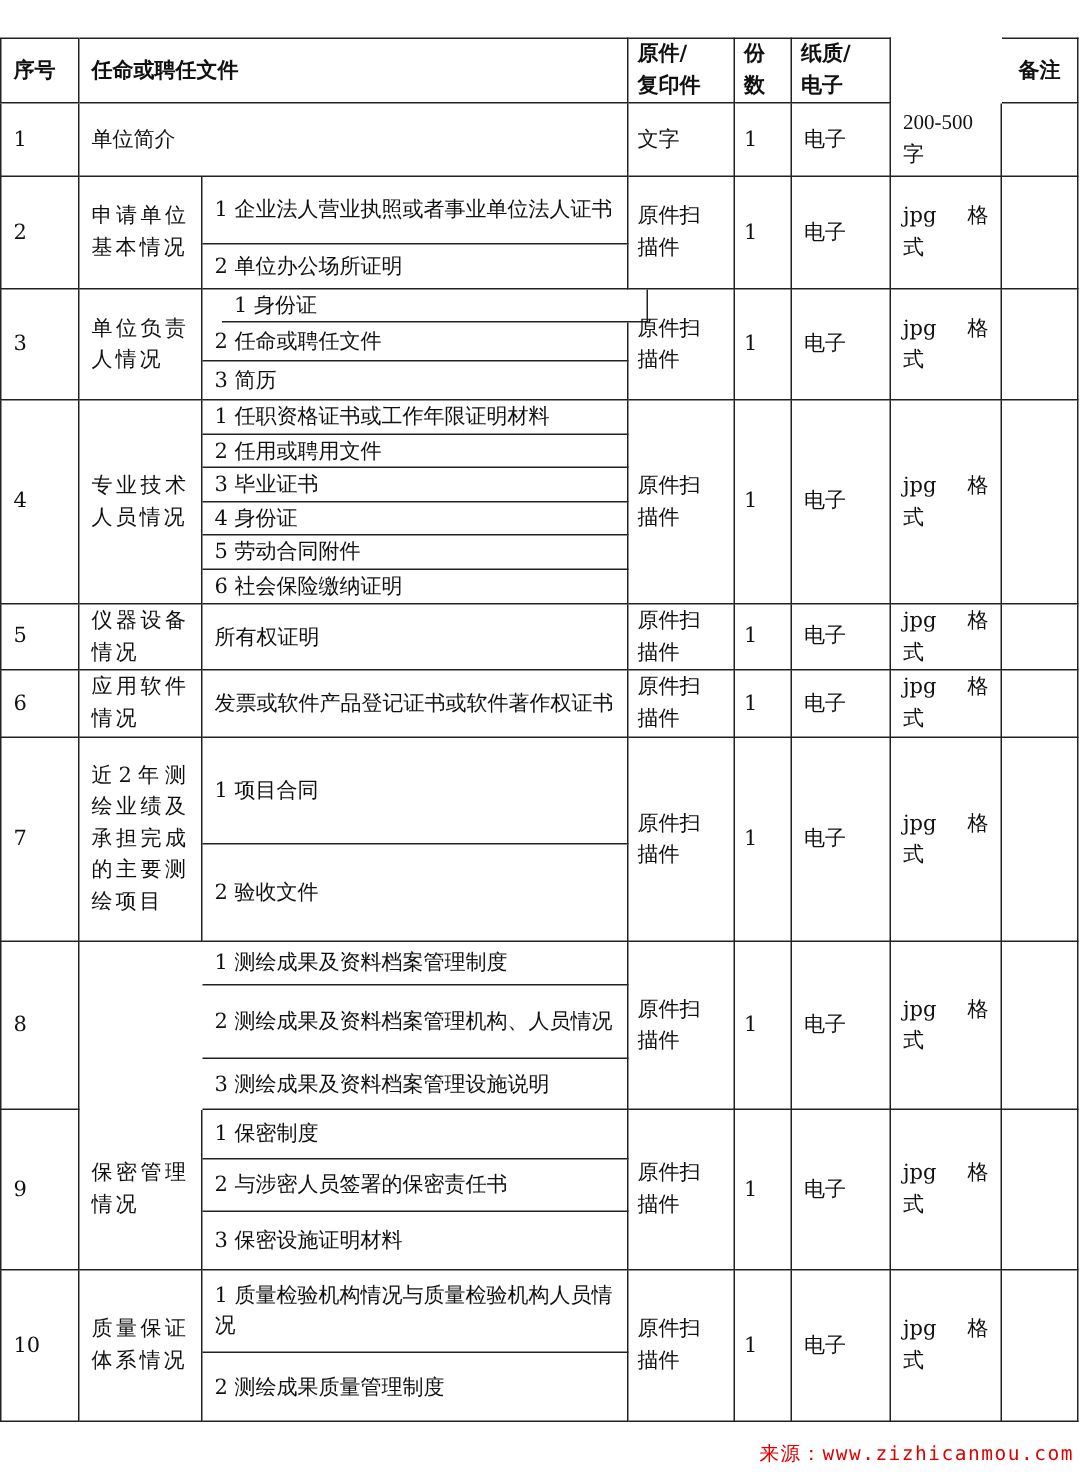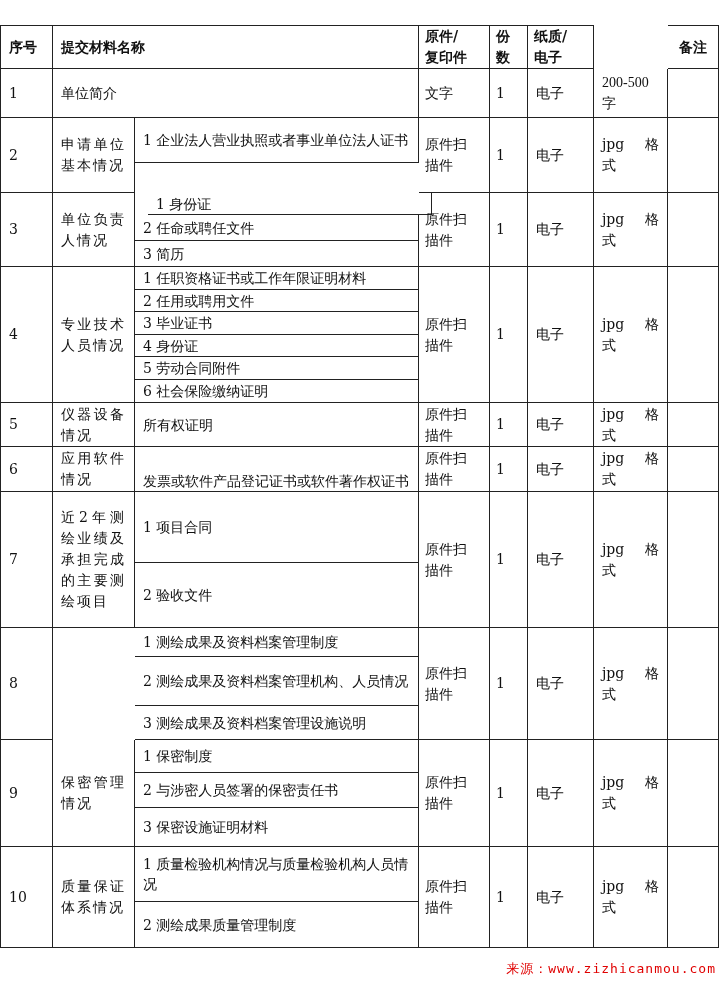--- a/index.html
+++ b/index.html
@@ -23,21 +23,21 @@
   .req-line { display:flex; justify-content:space-between; }
 </style>
 </head>
 <body>
 
 <div class="tbl" id="tbl">
     <div class="cell pad hdr grid-left grid-top" style="left: 0px; top: 0px; width: 53px; height: 44px;">
       <span>序号</span>
     </div>
     <div class="cell pad hdr grid-top" style="left: 53px; top: 0px; width: 366px; height: 44px;">
-      <span>提交材料名称</span>
+      <span>任命或聘任文件</span>
     </div>
     <div class="cell pad2 hdr grid-top" style="left: 419px; top: 0px; width: 71px; height: 44px;">
       <div>
         <div>原件/</div>
         <div>复印件</div>
       </div>
     </div>
     <div class="cell pad2 hdr grid-top" style="left: 490px; top: 0px; width: 38px; height: 44px;">
       <div>
         <div>份</div>
@@ -79,20 +79,23 @@
     </div>
     <div class="cell pad grid-left" style="left: 0px; top: 93px; width: 53px; height: 75px;">
       <span>2</span>
     </div>
     <div class="cell pad" style="left: 53px; top: 93px; width: 82px; height: 75px;">
       <span class="cat-text">申请单位基本情况</span>
     </div>
     <div class="sub" style="left: 135px; top: 93px; width: 284px; height: 45px;">
       <span>1 企业法人营业执照或者事业单位法人证书</span>
     </div>
+    <div class="sub" style="left: 135px; top: 138px; width: 284px; height: 30px;">
+      <span>2 单位办公场所证明</span>
+    </div>
     <div class="cell pad2" style="left: 419px; top: 93px; width: 71px; height: 75px;">
       <div>
         <div>原件扫</div>
         <div>描件</div>
       </div>
     </div>
     <div class="cell pad2" style="left: 490px; top: 93px; width: 38px; height: 75px;">
       <span>1</span>
     </div>
     <div class="cell pad" style="left: 528px; top: 93px; width: 66px; height: 75px;">
@@ -229,21 +232,21 @@
     </div>
     <div class="cell pad" style="left: 668px; top: 378px; width: 51px; height: 44px;">
       <span></span>
     </div>
     <div class="cell pad grid-left" style="left: 0px; top: 422px; width: 53px; height: 45px;">
       <span>6</span>
     </div>
     <div class="cell pad" style="left: 53px; top: 422px; width: 82px; height: 45px;">
       <span class="cat-text">应用软件情况</span>
     </div>
-    <div class="sub" style="left: 135px; top: 422px; width: 284px; height: 45px; align-items: flex-end;">
+    <div class="sub" style="left: 135px; top: 422px; width: 284px; height: 45px;">
       <span>发票或软件产品登记证书或软件著作权证书</span>
     </div>
     <div class="cell pad2" style="left: 419px; top: 422px; width: 71px; height: 45px;">
       <div>
         <div>原件扫</div>
         <div>描件</div>
       </div>
     </div>
     <div class="cell pad2" style="left: 490px; top: 422px; width: 38px; height: 45px;">
       <span>1</span>

